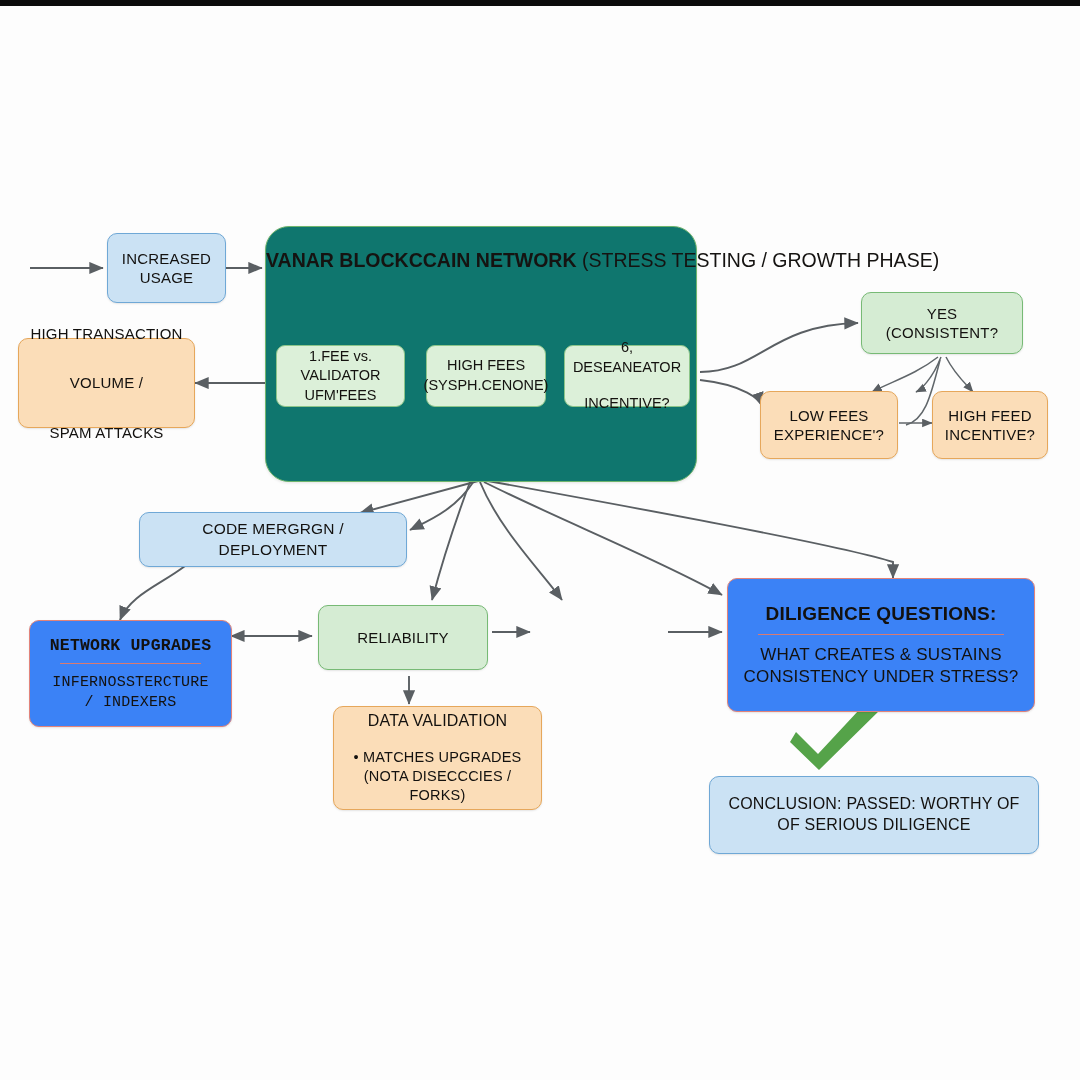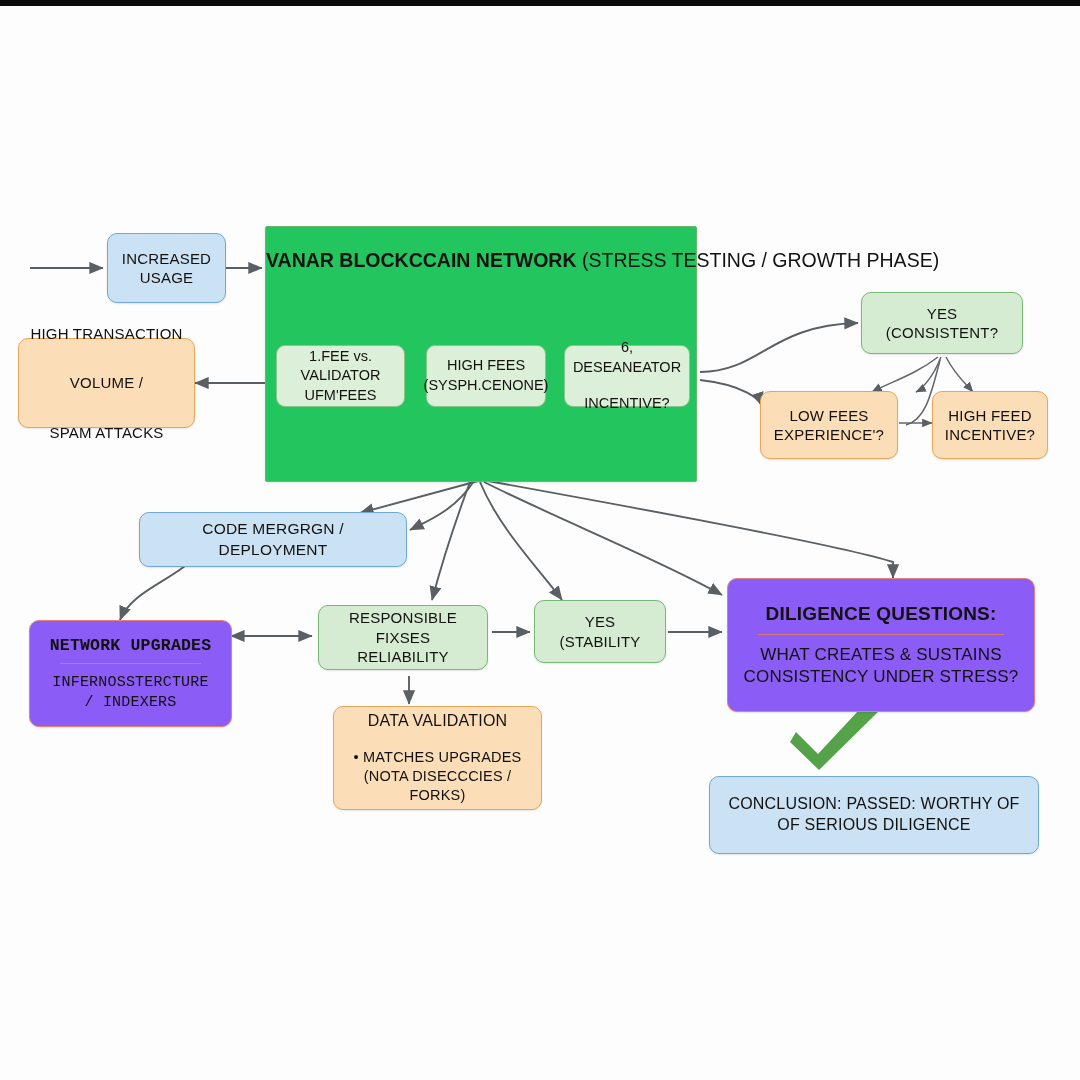--- a/index.html
+++ b/index.html
@@ -32,28 +32,28 @@
     text-align: center;
     color: #13110f;
     line-height: 1.30;
     letter-spacing: 0.2px;
     padding: 6px 10px;
     box-shadow: 0 1px 2px rgba(0,0,0,0.10);
   }
   .blue   { background: #cbe2f4; border: 1.6px solid #6fa8d6; }
   .green  { background: #d5ecd3; border: 1.6px solid #77ba75; }
   .orange { background: #fbddb8; border: 1.6px solid #e6a75b; }
-  .pink   { background: #8b5cf6; border: 1.6px solid #e2837a; }
+  .pink   { background: #3b82f6; border: 1.6px solid #e2837a; }
 
   .container-green {
     position: absolute;
     box-sizing: border-box;
-    background: #22c55e;
+    background: #0f766e;
     border: 1.8px solid #6fb56d;
-    border-radius: 2px;
+    border-radius: 24px;
     box-shadow: 0 1px 3px rgba(0,0,0,0.10);
   }
   .container-title {
     position: absolute;
     left: 0; right: 0;
     top: 22px;
     text-align: center;
     white-space: nowrap;
     color: #151311;
     font-size: 19.5px;
@@ -221,27 +221,23 @@
   </div>
 
   <div class="node pink" style="left:29px; top:620px; width:203px; height:107px; font-size:15px;font-family:Liberation Mono, monospace;">
     <div class="hdr" style="font-size:16.5px;">NETWORK UPGRADES</div>
     <div class="rule rule-pink"></div>
     <div>INFERNOSSTERCTURE</div>
     <div>/ INDEXERS</div>
   </div>
 
   <div class="node green" style="left:318px; top:605px; width:170px; height:65px; font-size:15px;">
-    <div>RESPONSIBLE FIXSES</div>
     <div>RELIABILITY</div>
   </div>
 
-  <div class="node green" style="left:534px; top:600px; width:132px; height:63px; font-size:15px;">
-    <div>YES (STABILITY</div>
-  </div>
 
   <div class="node orange" style="left:333px; top:706px; width:209px; height:104px; font-size:14.5px;">
     <div class="hdr" style="font-weight:400; font-size:16px;">DATA VALIDATION</div>
     <div class="rule rule-orange"></div>
     <div>• MATCHES UPGRADES</div>
     <div>(NOTA DISECCCIES / FORKS)</div>
   </div>
 
   <div class="node pink" style="left:727px; top:578px; width:308px; height:134px; font-size:17px;">
     <div class="hdr" style="font-size:19px;">DILIGENCE QUESTIONS:</div>

